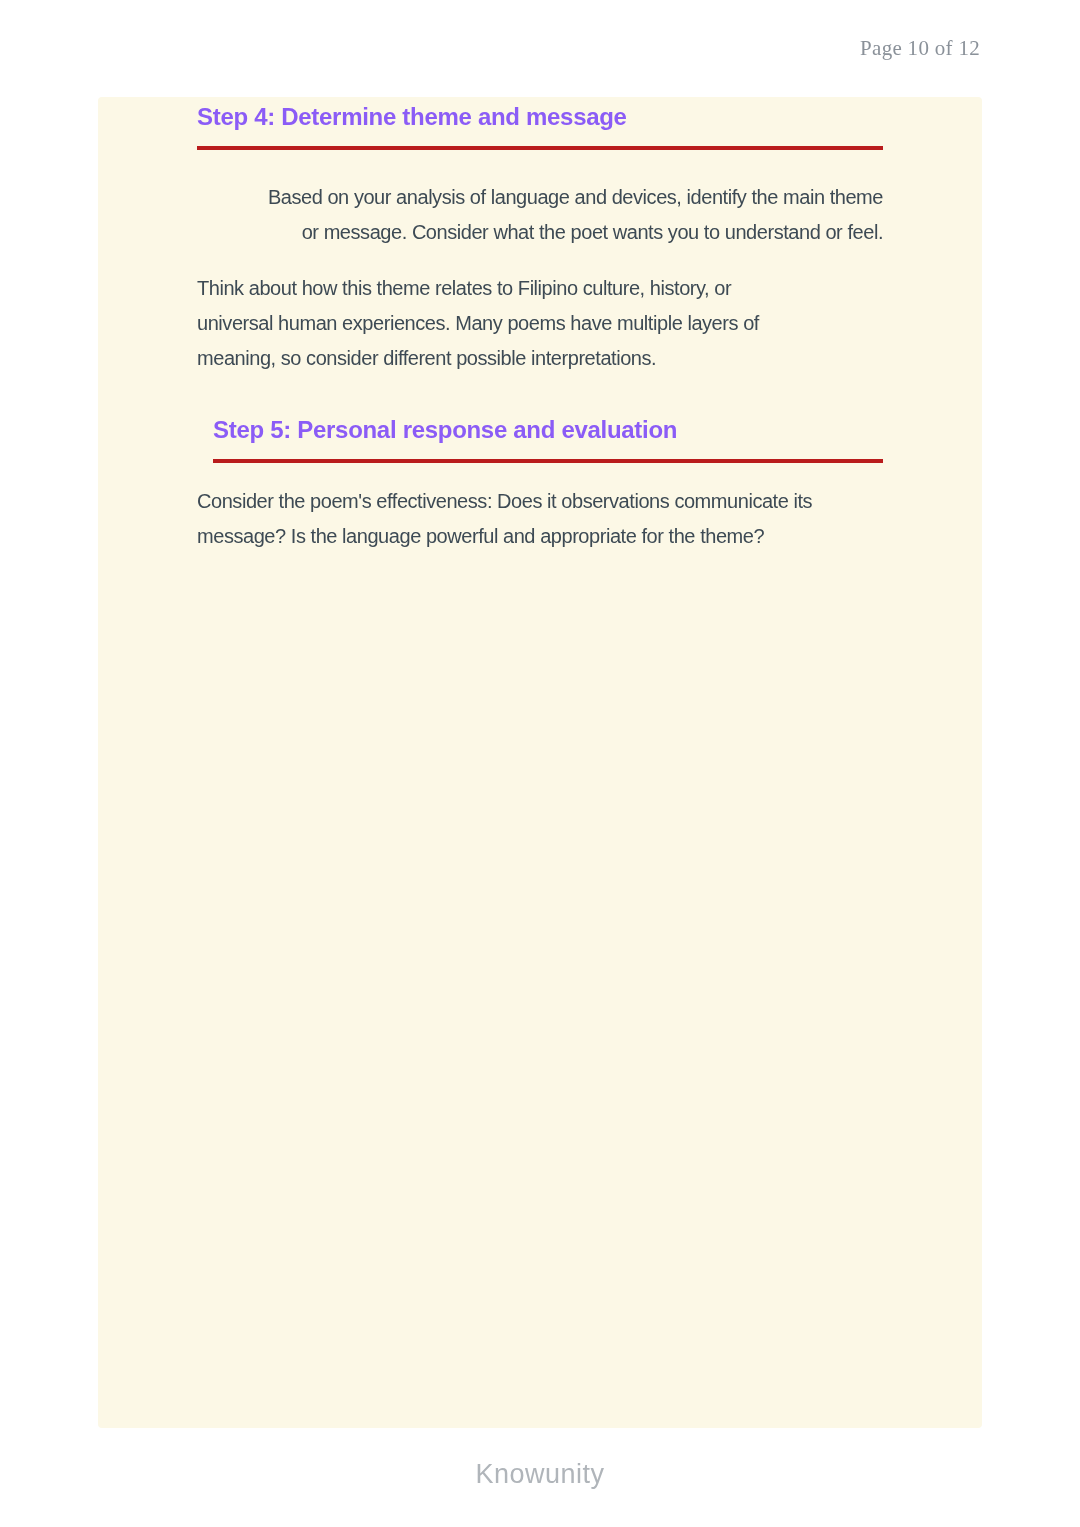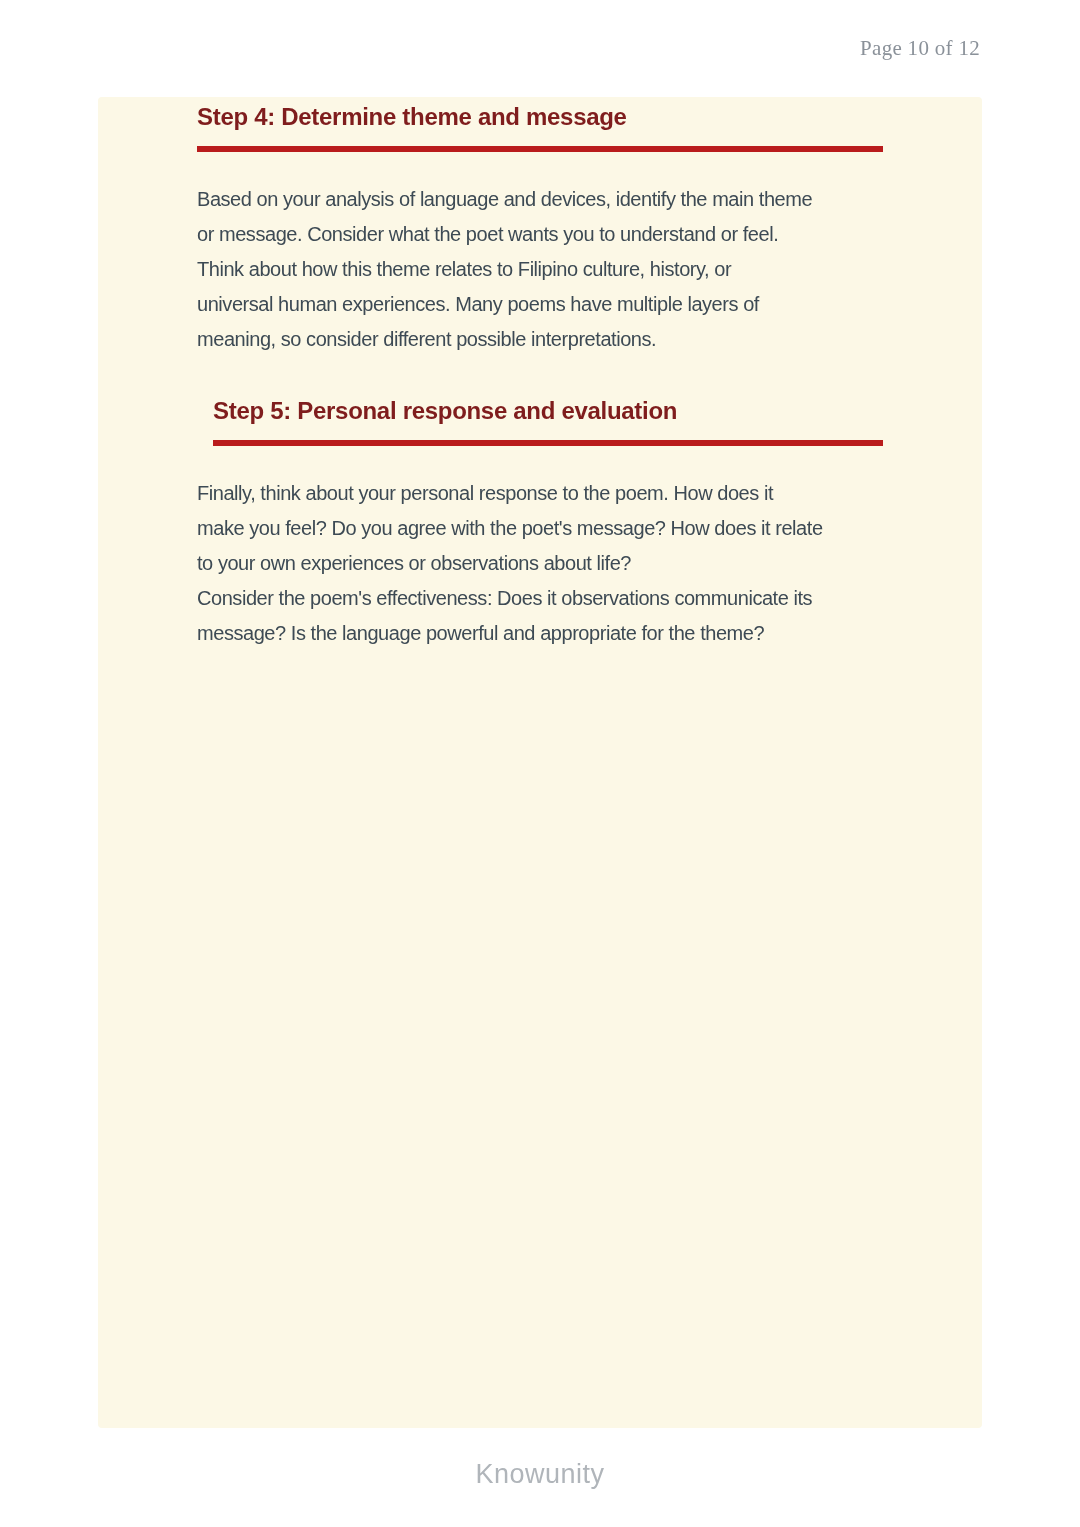--- a/index.html
+++ b/index.html
@@ -38,41 +38,43 @@
     height: 1331px;
     background: #fcf8e6;
     border-radius: 4px;
     padding: 4px 99px 40px 99px;
   }
 
   .step-heading {
     font-size: 24px;
     font-weight: bold;
     letter-spacing: -0.3px;
-    color: #7f1d1d;
+    color: #8b5cf6;
     line-height: 32px;
     padding-bottom: 13px;
-    border-bottom: 6px solid #b91c1c;
+    border-bottom: 4px solid #b91c1c;
   }
 
   section + section .step-heading {
     margin-top: 38px;
     margin-left: 16px;
   }
 
   .para {
     font-size: 20px;
     letter-spacing: -0.45px;
     line-height: 35px;
     color: #3d4a54;
     white-space: pre-line;
+    margin-top: 21px;
   }
 
   .para.first {
     margin-top: 30px;
+    text-align: right;
   }
 
   .footer-brand {
     position: absolute;
     left: 0;
     right: 0;
     top: 1459px;
     text-align: center;
     font-size: 27px;
     font-weight: 400;
@@ -93,23 +95,20 @@
       <h2 class="step-heading">Step 4: Determine theme and message</h2>
       <p class="para first">Based on your analysis of language and devices, identify the main theme
 or message. Consider what the poet wants you to understand or feel.</p>
       <p class="para">Think about how this theme relates to Filipino culture, history, or
 universal human experiences. Many poems have multiple layers of
 meaning, so consider different possible interpretations.</p>
     </section>
 
     <section>
       <h2 class="step-heading">Step 5: Personal response and evaluation</h2>
-      <p class="para first">Finally, think about your personal response to the poem. How does it
-make you feel? Do you agree with the poet's message? How does it relate
-to your own experiences or observations about life?</p>
       <p class="para">Consider the poem's effectiveness: Does it observations communicate its
 message? Is the language powerful and appropriate for the theme?</p>
     </section>
 
   </div>
 
   <div class="footer-brand">Knowunity</div>
 
 </div>
 

